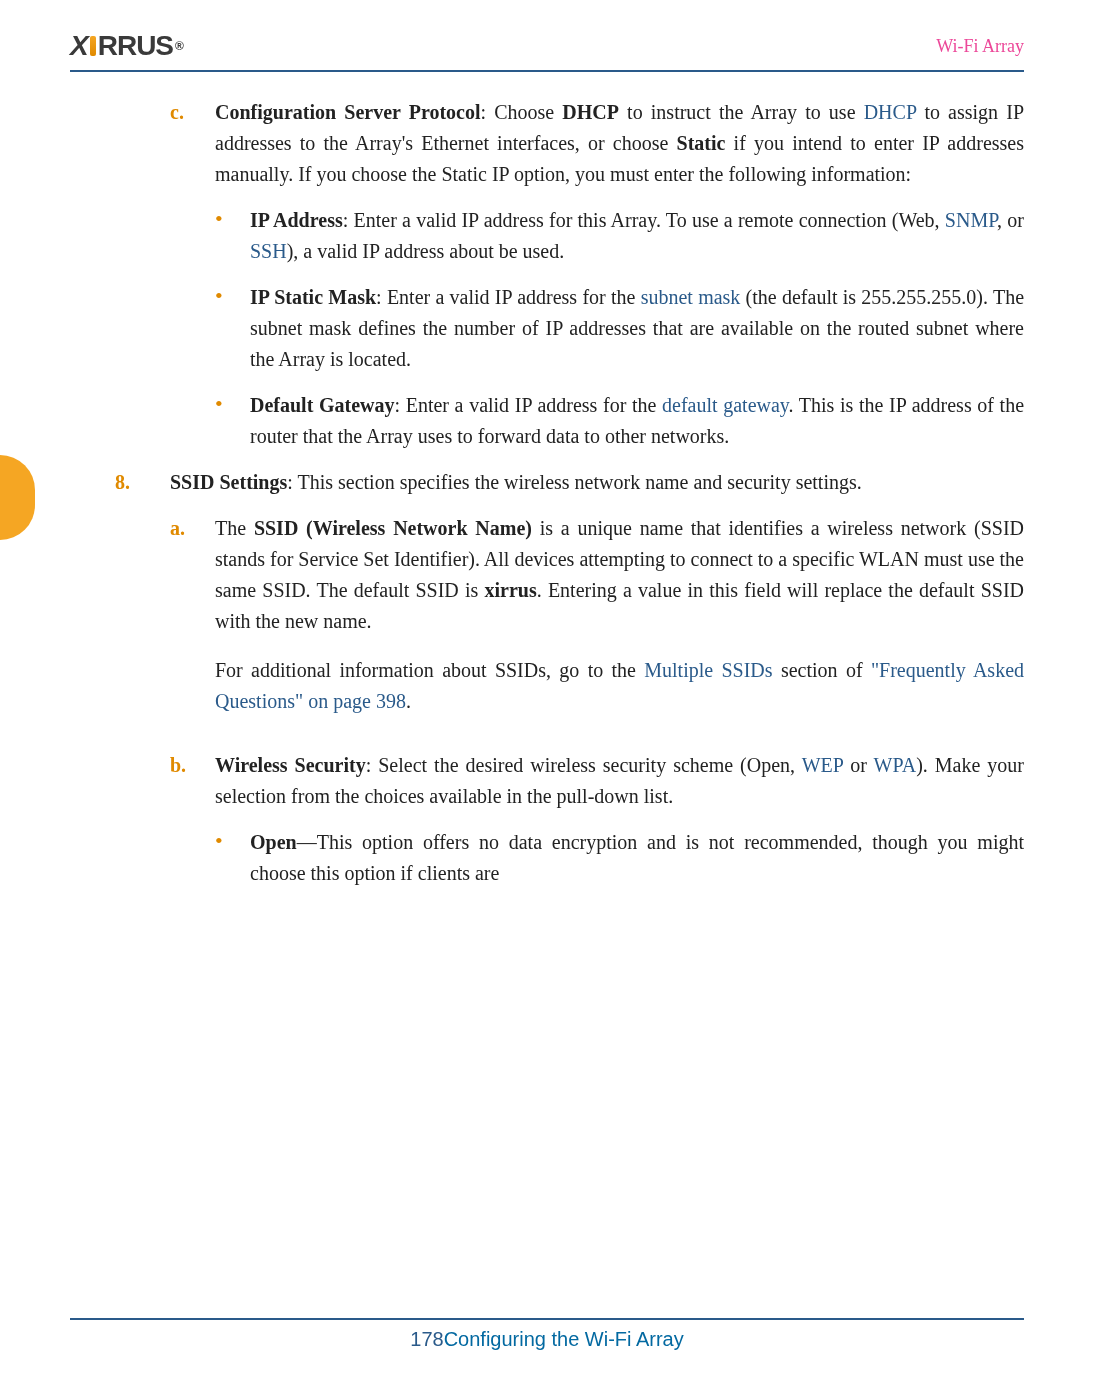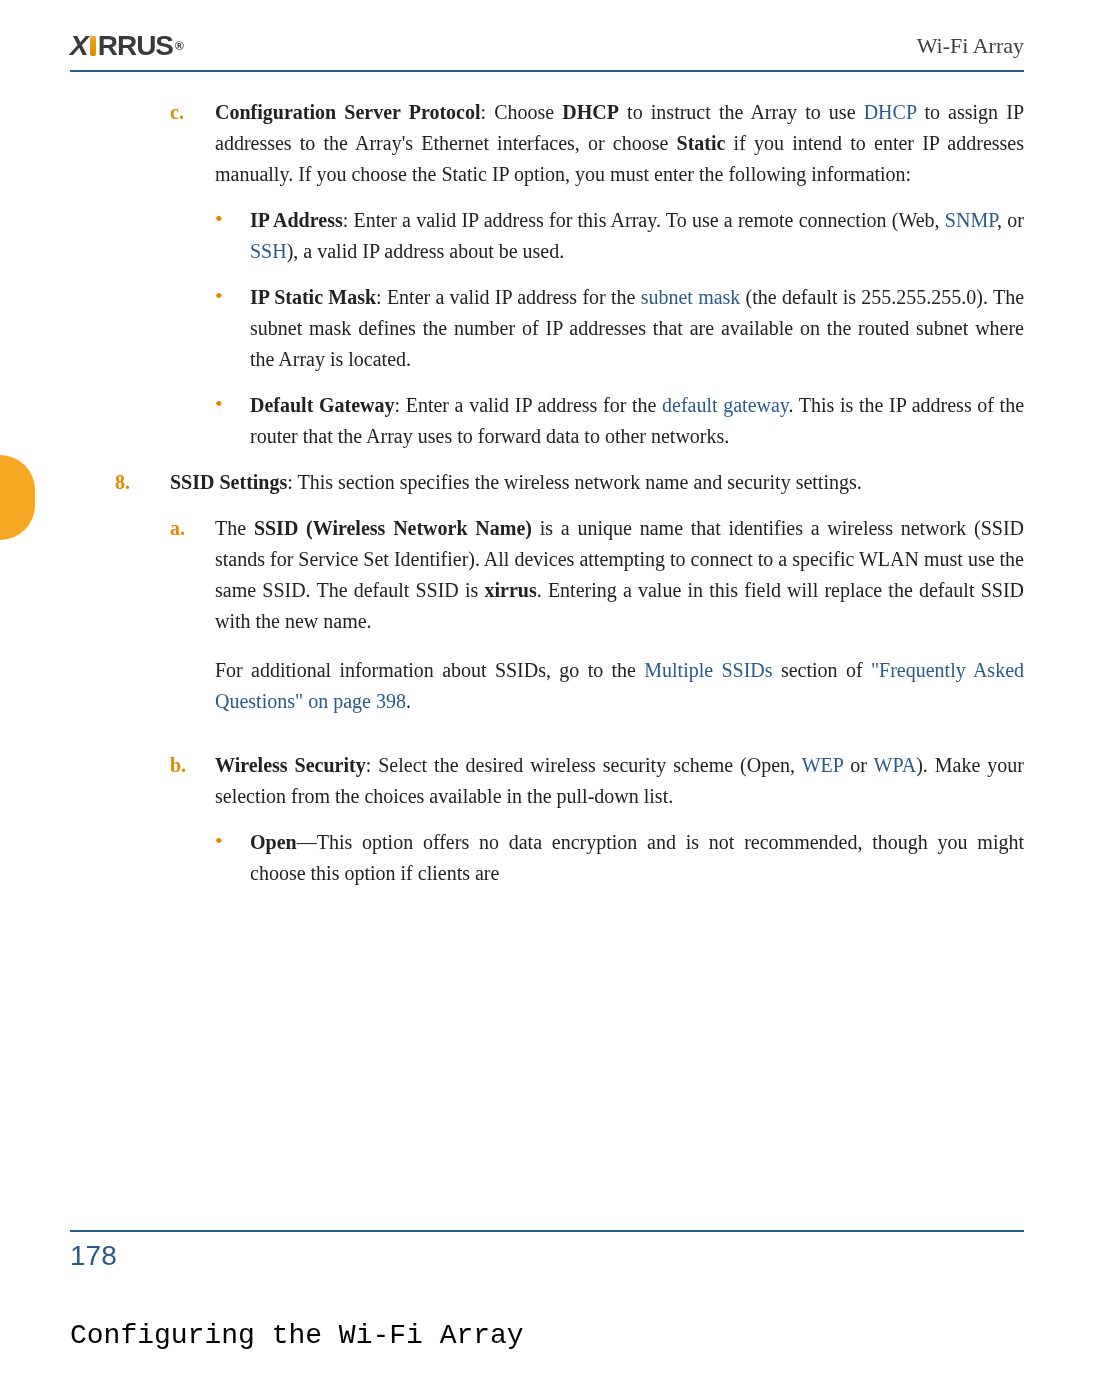--- a/index.html
+++ b/index.html
@@ -49,22 +49,22 @@
       margin: 0 2px;
       vertical-align: middle;
     }
     .logo-reg {
       font-size: 12px;
       vertical-align: super;
       margin-left: 2px;
     }
     .header-title {
       font-family: Georgia, serif;
-      font-size: 22px;
-      color: #404040;
+      font-size: 18px;
+      color: #ec4899;
     }
     .content {
       padding-left: 100px;
       font-size: 20px;
       line-height: 1.55;
       color: #222;
     }
     .para {
       text-align: justify;
       margin-bottom: 18px;
@@ -129,31 +129,29 @@
     }
     .footer {
       position: absolute;
       bottom: 30px;
       left: 70px;
       right: 70px;
       border-top: 2px solid #2a5a8a;
       padding-top: 8px;
       display: flex;
       justify-content: center;
-      font-size: 28px;
-      flex-direction: column;
+      font-size: 20px;
     }
     .page-num {
       color: #2a5a8a;
       font-family: Arial, sans-serif;
     }
     .footer-title {
-      color: #000000;
-      font-family: Liberation Mono, monospace;
-      margin-top: 48px;
+      color: #0369a1;
+      font-family: Liberation Sans, sans-serif;
     }
     .para-block {
       margin-bottom: 18px;
     }
   </style>
 </head>
 <body>
 
 <div class="page">
   <div class="side-tab"></div>

